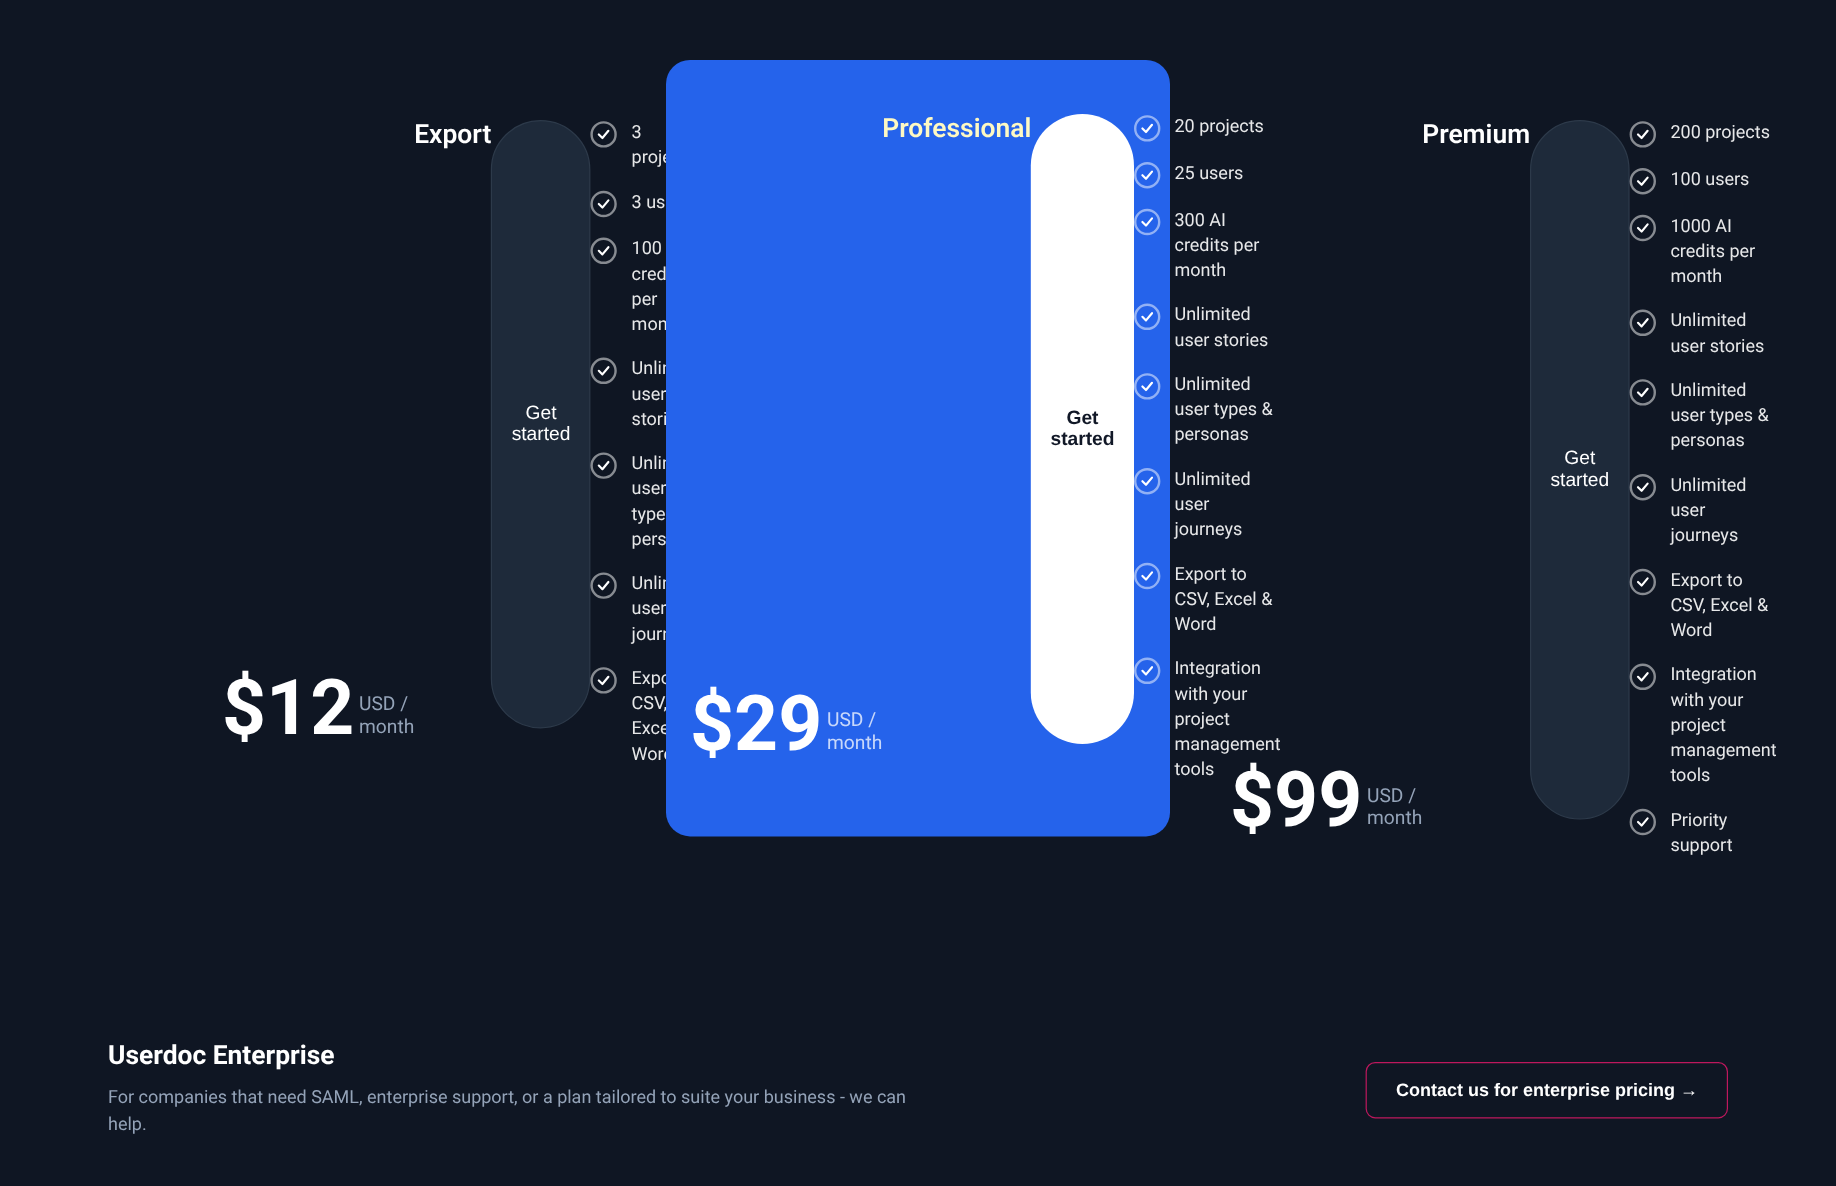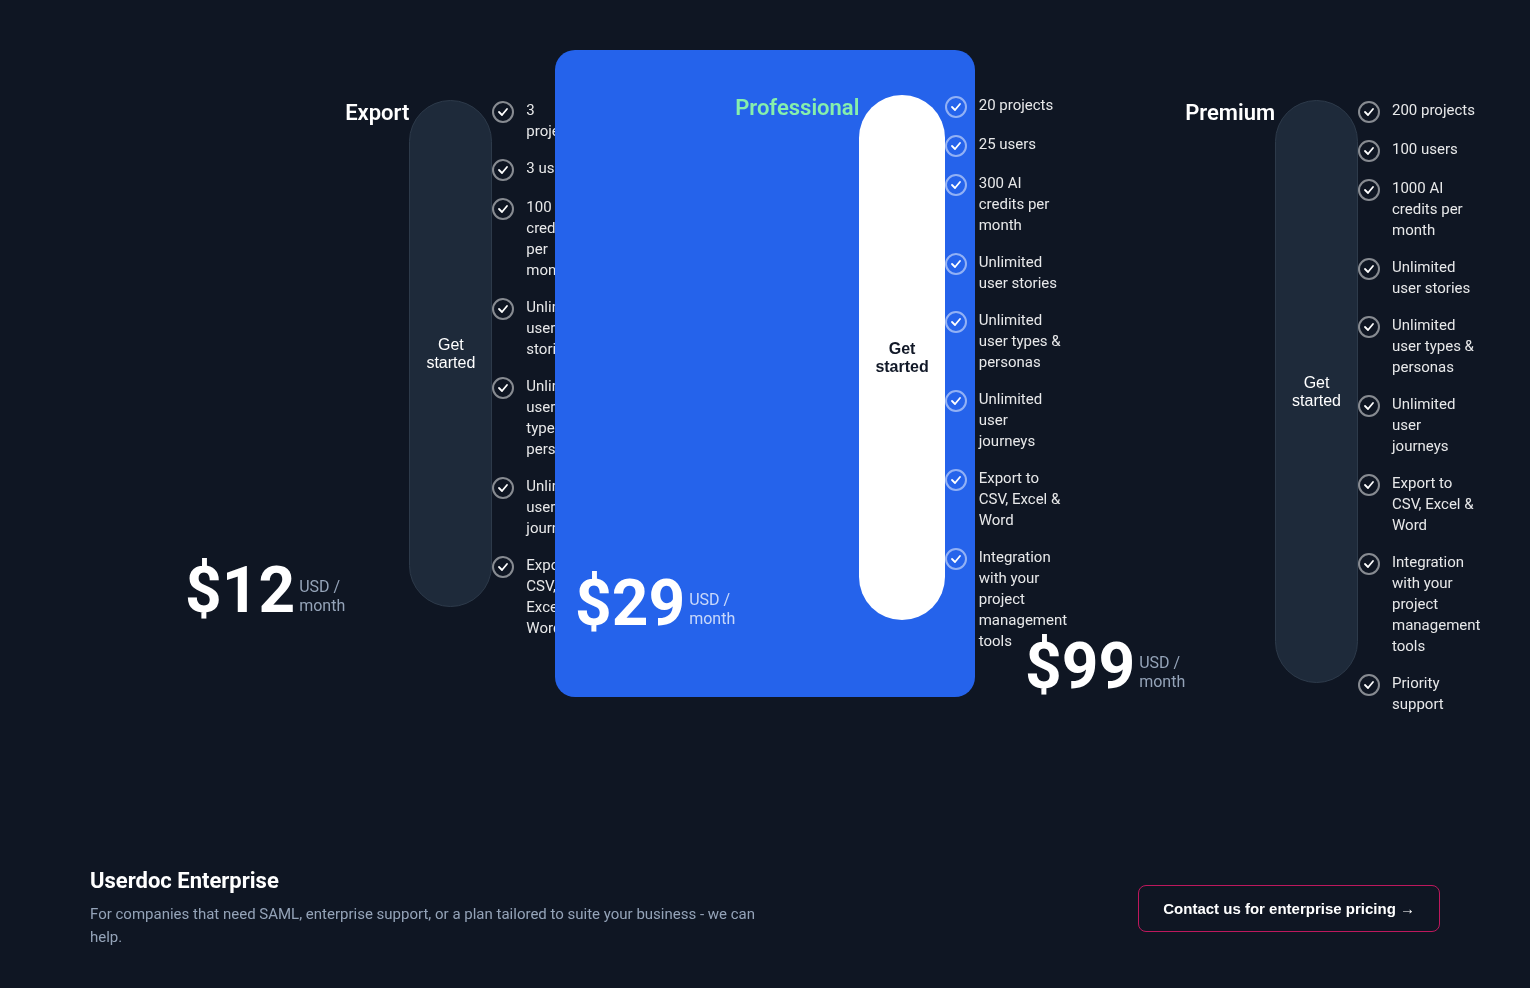--- a/index.html
+++ b/index.html
@@ -71,21 +71,21 @@
       color: rgba(255,255,255,0.75);
     }
 
     .plan-name {
       font-size: 22px;
       font-weight: 600;
       margin-bottom: 28px;
     }
 
     .plan-card.featured .plan-name {
-      color: #86efac;
+      color: #fef9c3;
     }
 
     .get-started-btn {
       width: 100%;
       padding: 16px;
       border-radius: 50px;
       font-size: 16px;
       font-weight: 500;
       cursor: pointer;
       border: none;

